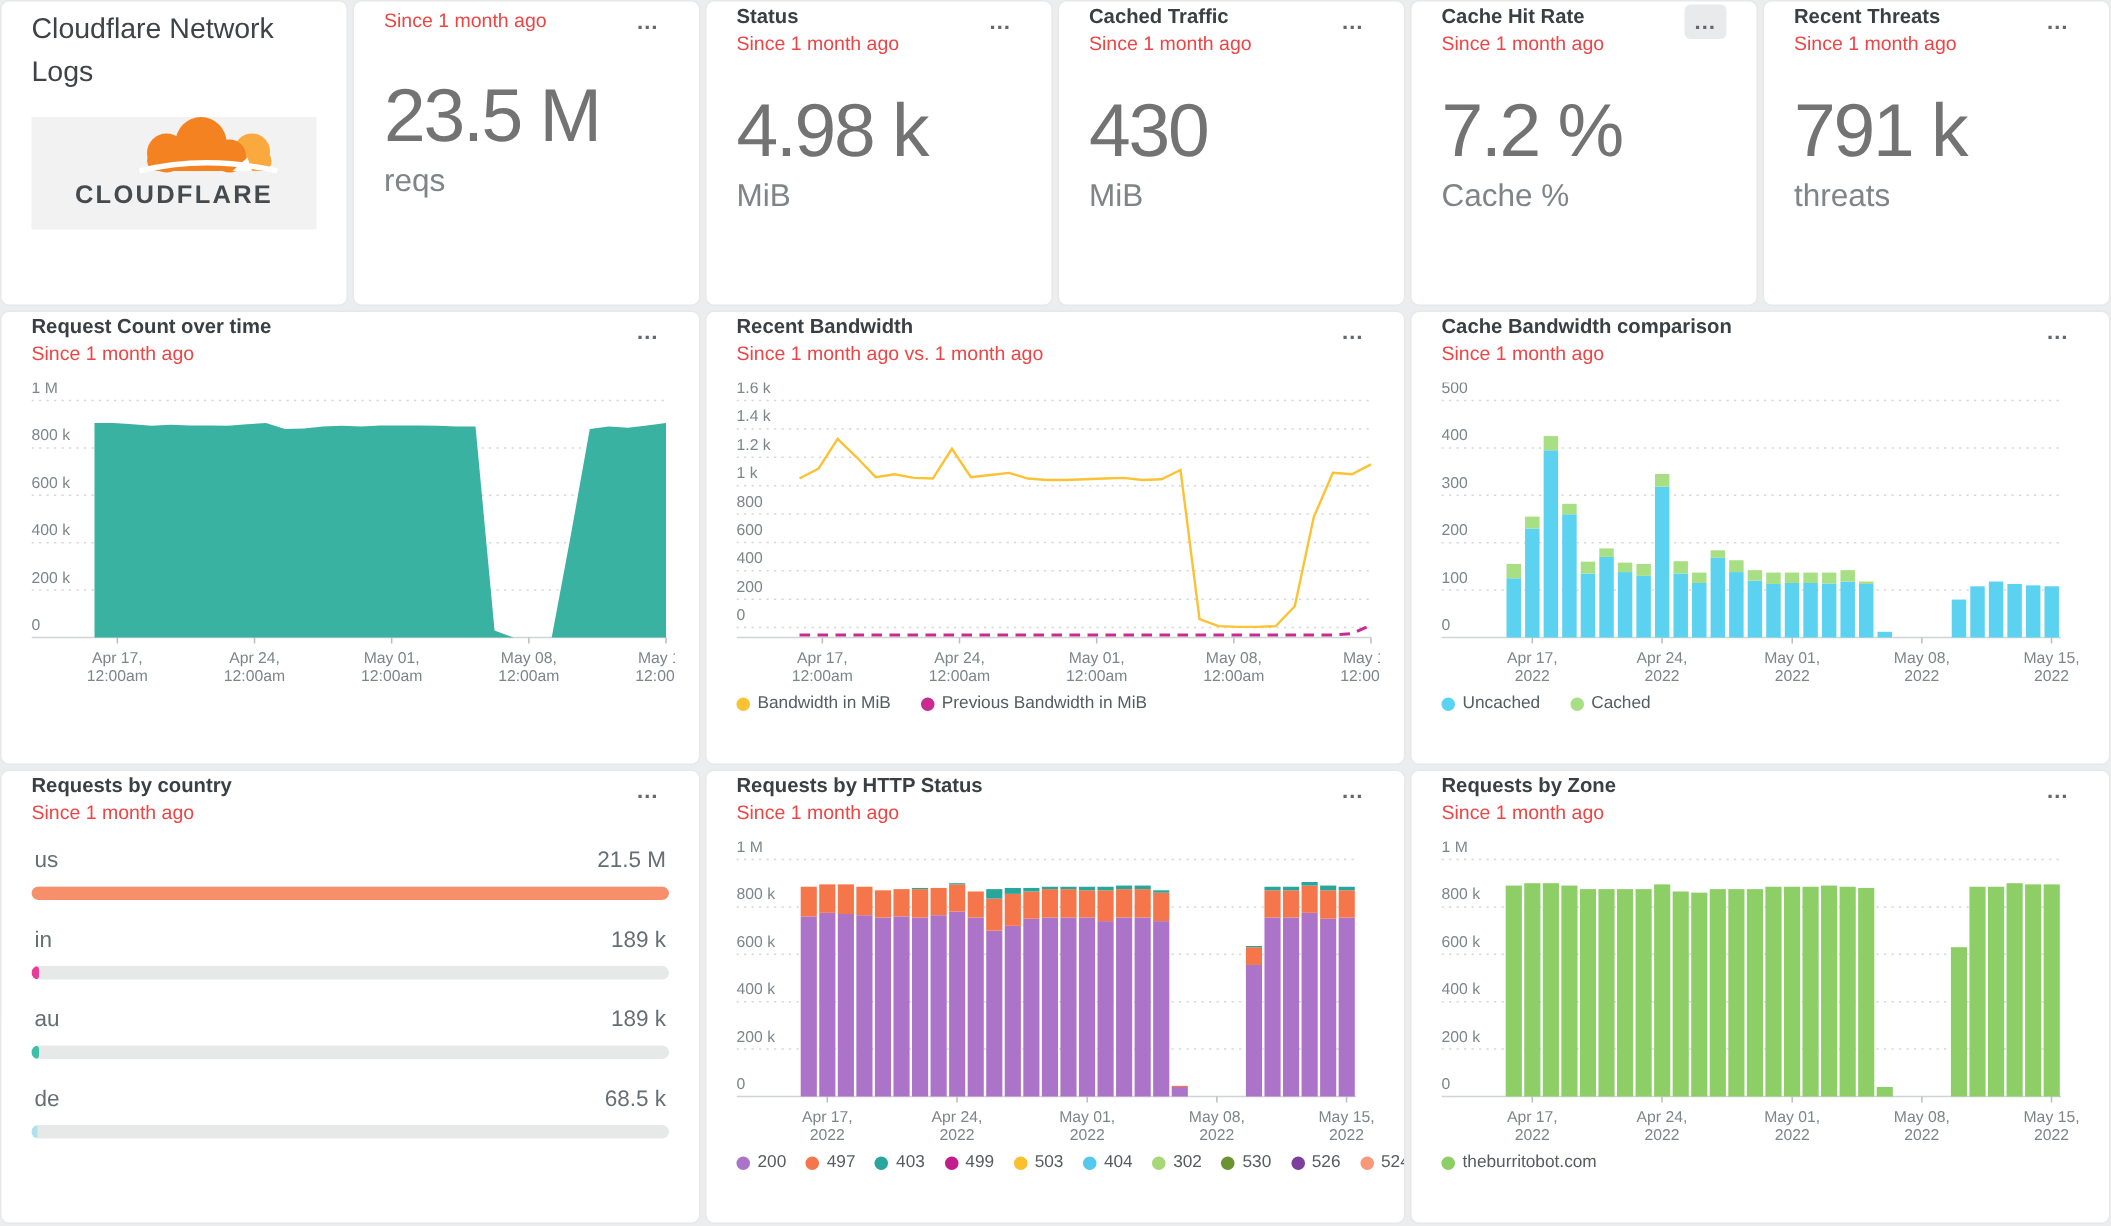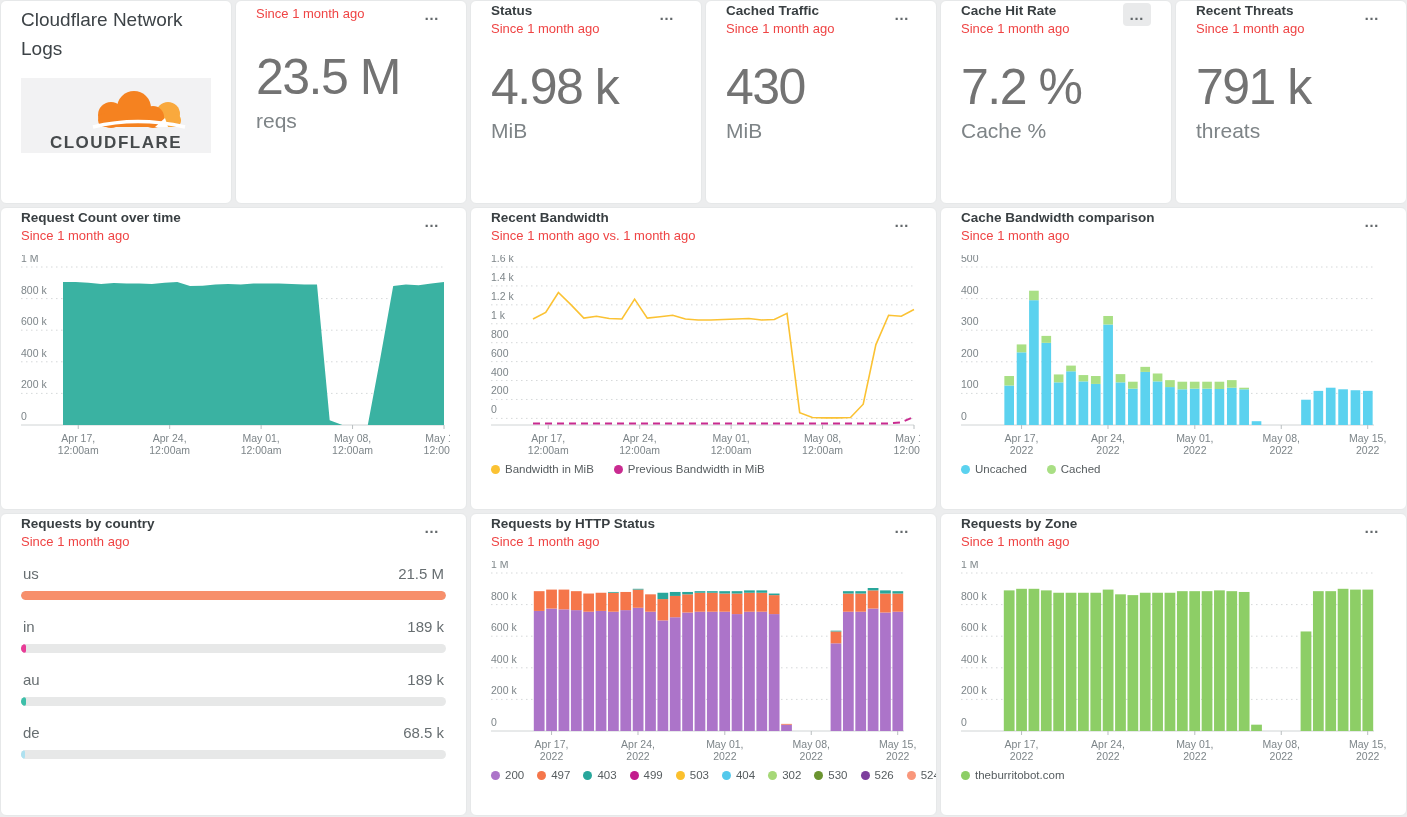--- a/index.html
+++ b/index.html
@@ -22,21 +22,21 @@
   .menu-btn {
     background:none; border:none; cursor:pointer; color:#63686b;
     font-size:15px; font-weight:bold; letter-spacing:1px; line-height:1;
     padding:4px 6px; border-radius:4px;
   }
   .menu-btn.hl { background:#e9eaeb; }
   
   .hc-title { font-size:19px; color:#3d4347; line-height:1.55; margin-top:2px; }
   .logo-box {
     margin-top:14px; background:#f2f2f3; height:75px; width:100%;
-    display:flex; align-items:flex-end; justify-content:center;
+    display:flex; align-items:flex-start; justify-content:center;
   }
   
   .big-val { margin-top:24px; font-size:50px; color:#737373; letter-spacing:-1.5px; line-height:1.1; }
   .big-unit { font-size:21px; color:#7e8487; margin-top:4px; }
   
   svg.chart { display:block; width:429px; height:204px; margin-top:12px; font-family:inherit; }
   .legend { display:flex; gap:20px; margin-top:4px; white-space:nowrap; }
   .legend .li { display:flex; align-items:center; gap:5px; font-size:11.5px; color:#565c5f; cursor:pointer; }
   .legend .dot { width:9px; height:9px; border-radius:50%; display:inline-block; }
   

